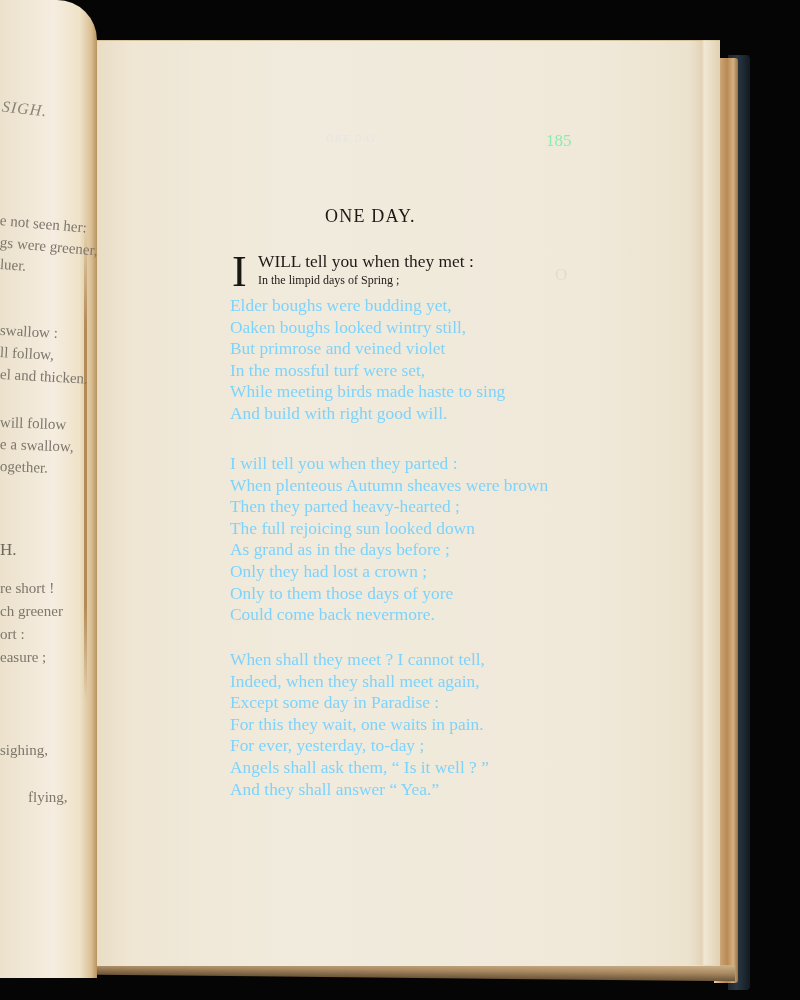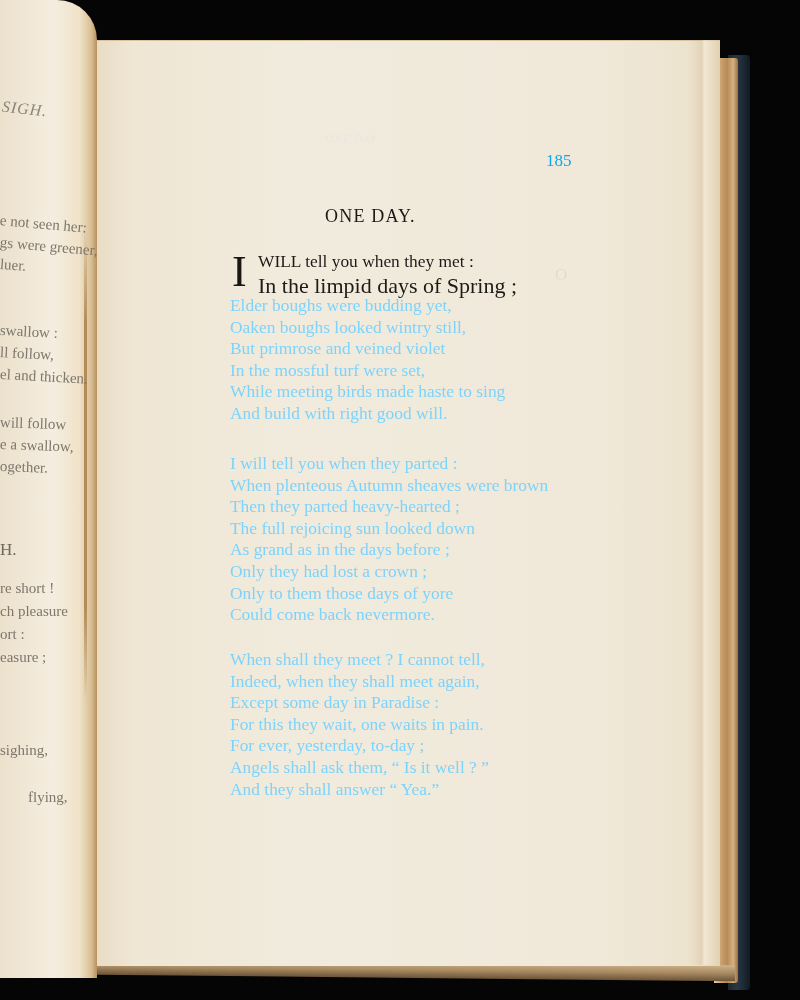--- a/index.html
+++ b/index.html
@@ -59,34 +59,34 @@
     .left-h {
       position: absolute; left: 0; top: 540px; color: #6e685d; font-size: 17px;
     }
     
     .running-head {
       position: absolute; left: 326px; top: 133px;
       font-size: 10px; font-style: italic; letter-spacing: 1.5px; color: #e5e5e5; font-family: Liberation Serif, serif;
     }
     .page-number {
       position: absolute; left: 546px; top: 131px;
-      font-size: 17px; color: #0ea5e9; margin-top: 20px;
+      font-size: 17px; color: #86efac;
     }
     .poem-title {
       position: absolute; left: 325px; top: 206px;
       font-size: 18px; letter-spacing: 1.2px; color: #1c1915;
     }
     .stanza { position: absolute; left: 230px; color: #7dd3fc; font-size: 17.4px; line-height: 21.6px; }
     .stanza .line { display: block; white-space: nowrap; }
     .dropcap {
       position: absolute; left: 232px; top: 252px;
       font-size: 44px; line-height: 40px; color: #1a1713;
     }
     .first-line { position: absolute; left: 258px; top: 251px; font-size: 17.4px; color: #1e1b17; white-space: nowrap; }
-    .second-line { position: absolute; left: 258px; top: 273px; font-size: 22px; color: #1e1b17; white-space: nowrap; }
+    .second-line { position: absolute; left: 258px; top: 273px; font-size: 12px; color: #1e1b17; white-space: nowrap; }
     .stanza-1 { top: 295px; }
     .stanza-2 { top: 453px; }
     .stanza-3 { top: 649px; }
     
     .bleed {
       position: absolute; color: rgba(120,110,95,0.10); font-size: 17px; white-space: nowrap;
     }
   </style>
 </head>
 <body>
@@ -107,21 +107,21 @@
   <div class="left-text" style="left:0; top:234px; transform:rotate(5deg);">gs were greener,</div>
   <div class="left-text" style="left:0; top:256px; transform:rotate(4deg);">luer.</div>
   <div class="left-text" style="left:0; top:322px; transform:rotate(3deg);">swallow :</div>
   <div class="left-text" style="left:0; top:344px; transform:rotate(3deg);">ll follow,</div>
   <div class="left-text" style="left:0; top:366px; transform:rotate(3deg);">el and thicken.</div>
   <div class="left-text" style="left:0; top:414px; transform:rotate(2deg);">will follow</div>
   <div class="left-text" style="left:0; top:436px; transform:rotate(2deg);">e a swallow,</div>
   <div class="left-text" style="left:0; top:458px; transform:rotate(2deg);">ogether.</div>
   <div class="left-h">H.</div>
   <div class="left-text" style="left:0; top:580px;">re short !</div>
-  <div class="left-text" style="left:0; top:603px;">ch pleasure</div>
+  <div class="left-text" style="left:0; top:603px;">ch greener</div>
   <div class="left-text" style="left:0; top:626px;">ort :</div>
   <div class="left-text" style="left:0; top:649px;">easure ;</div>
   <div class="left-text" style="left:0; top:742px;">sighing,</div>
   <div class="left-text" style="left:0; top:789px;margin-left:28px;">flying,</div>
 </div>
 
 <div class="running-head">ONE DAY</div>
 <div class="page-number">185</div>
 
 <div class="poem-title">ONE DAY.</div>

